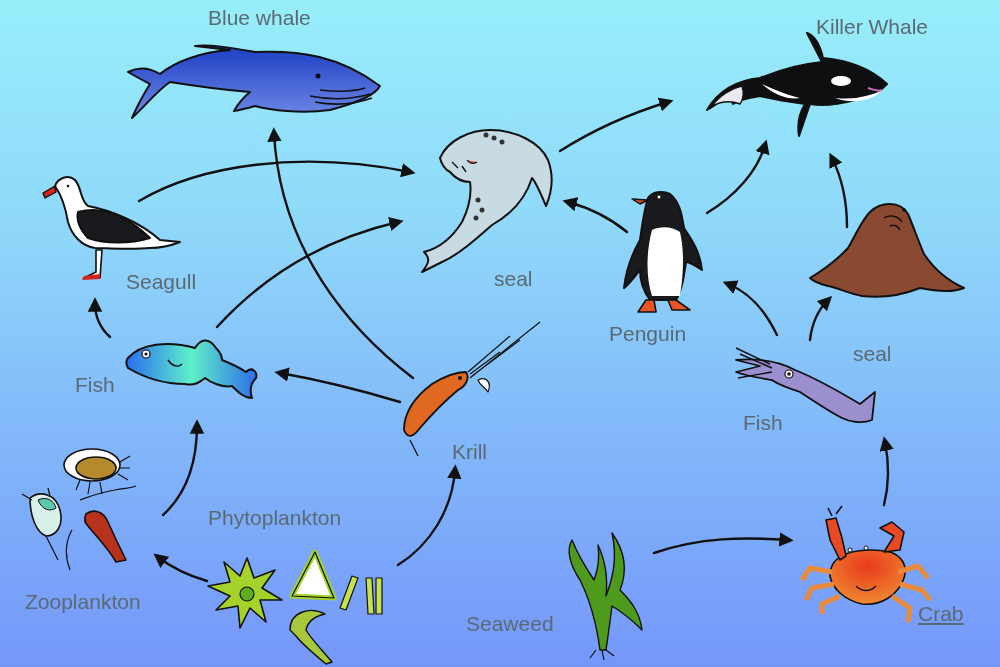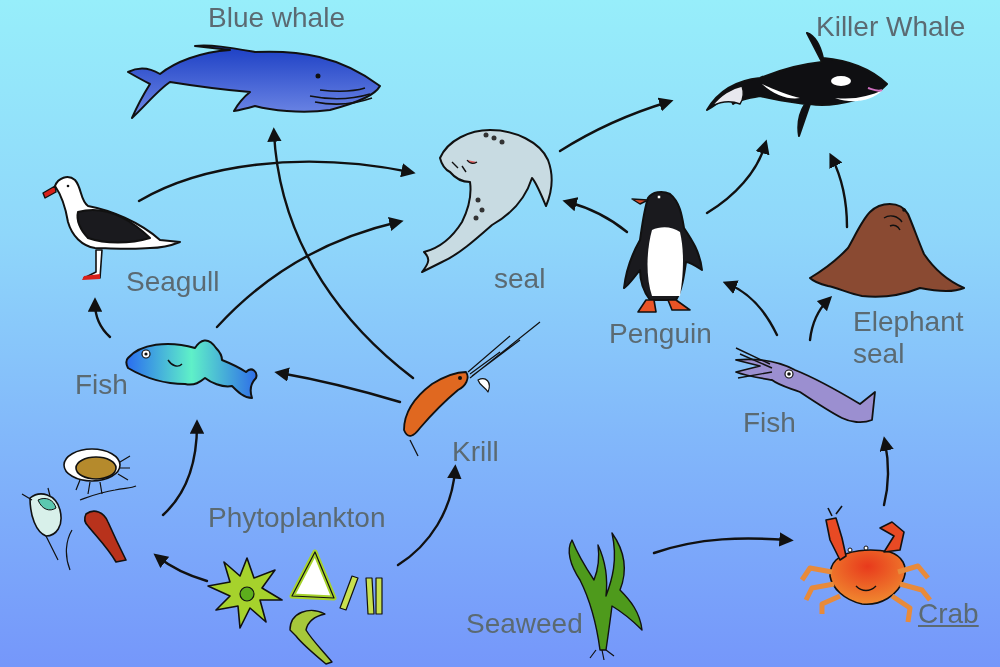--- a/index.html
+++ b/index.html
@@ -6,21 +6,21 @@
   body { width: 1000px; height: 667px; overflow: hidden; }
   #canvas {
     position: relative;
     width: 1000px; height: 667px;
     background: linear-gradient(180deg, #97eefa 0%, #8fd7fa 35%, #82b8fa 65%, #7597fa 100%);
     font-family: "Liberation Sans", "DejaVu Sans", sans-serif;
   }
   .label {
     position: absolute;
     color: #5b6a72;
-    font-size: 28px;
+    font-size: 21px;
     line-height: 30px;
     white-space: nowrap;
   }
   svg.art { position: absolute; left: 0; top: 0; }
   .arrow { fill: none; stroke: #111; stroke-width: 2.4; stroke-linecap: round; }
 </style>
 </head>
 <body>
 
 <div id="canvas">
@@ -171,22 +171,22 @@
       <circle cx="850" cy="550" r="2" fill="#fff" stroke-width="1"></circle>
       <circle cx="866" cy="548" r="2" fill="#fff" stroke-width="1"></circle>
     </g>
   </svg>
 
   <div class="label" style="left:208px; top:3px;">Blue whale</div>
   <div class="label" style="left:816px; top:12px;">Killer Whale</div>
   <div class="label" style="left:494px; top:264px;">seal</div>
   <div class="label" style="left:126px; top:267px;">Seagull</div>
   <div class="label" style="left:609px; top:319px;">Penguin</div>
-  <div class="label" style="left:853px; top:307px;">Elephant</div>
   <div class="label" style="left:853px; top:339px;">seal</div>
   <div class="label" style="left:75px; top:370px;">Fish</div>
   <div class="label" style="left:452px; top:421px;margin-top:16px;">Krill</div>
   <div class="label" style="left:743px; top:408px;">Fish</div>
+  <div class="label" style="left:25px; top:587px;">Zooplankton</div>
   <div class="label" style="left:208px; top:503px;">Phytoplankton</div>
   <div class="label" style="left:466px; top:609px;">Seaweed</div>
   <div class="label" style="left:918px; top:599px;text-decoration:underline;">Crab</div>
 
 </div>
 
 </body></html>

